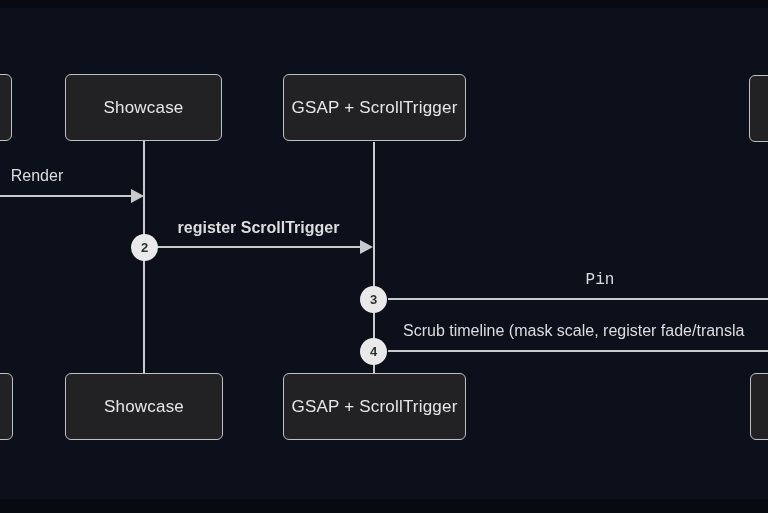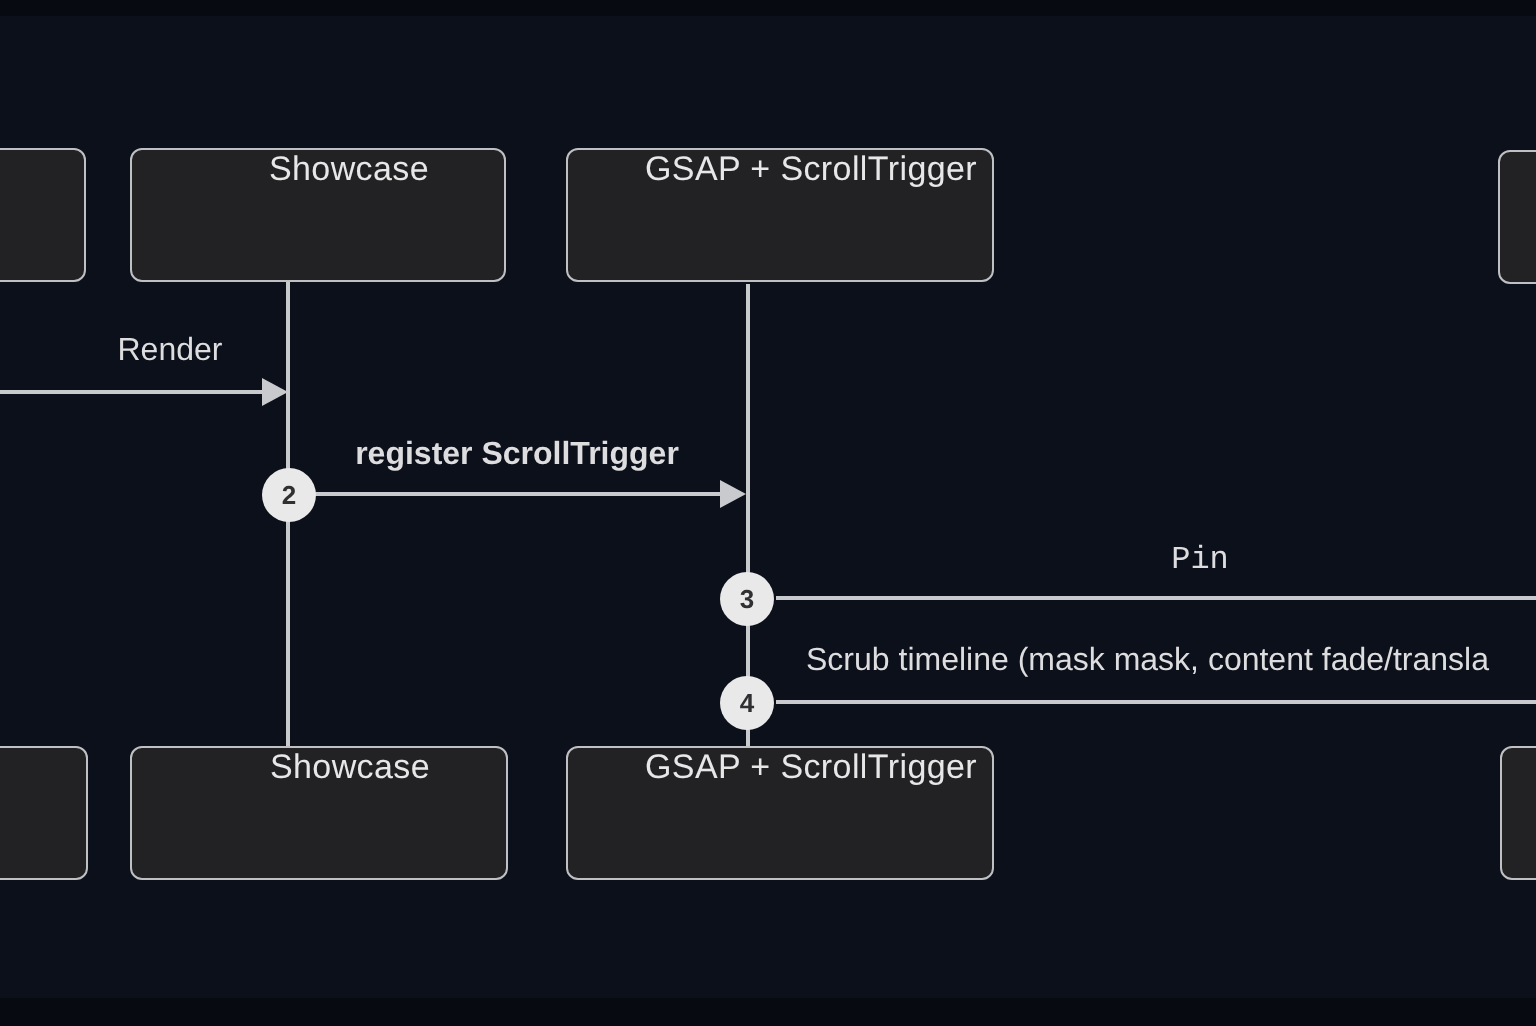--- a/index.html
+++ b/index.html
@@ -18,25 +18,24 @@
   .letterbox {
     position: absolute; left: 0; width: 768px;
     background: #070a10;
   }
   .actor-box {
     position: absolute;
     height: 65px;
     background: #222225;
     border: 1.5px solid #bfc0c3;
     border-radius: 6px;
-    display: flex; justify-content: center;
+    display: flex; align-items: center; justify-content: center;
     color: #e7e7e8;
     font-size: 17px;
     letter-spacing: 0.2px;
-    padding-left: 31px;
   }
   .line-v { position: absolute; width: 2px; background: #c9cacd; }
   .line-h { position: absolute; height: 2px; background: #c9cacd; }
   .arrowhead-right {
     position: absolute; width: 0; height: 0;
     border-top: 7px solid transparent;
     border-bottom: 7px solid transparent;
     border-left: 13px solid #c9cacd;
   }
   .msg-label {
@@ -82,30 +81,30 @@
 
   <div class="actor-box" style="left:-92px; top:373px; width:103px;"></div>
   <div class="actor-box" style="left:65px; top:373px; width:156px;">
     <span>Showcase</span>
   </div>
   <div class="actor-box" style="left:283px; top:373px; width:181px;">
     <span>GSAP + ScrollTrigger</span>
   </div>
   <div class="actor-box" style="left:750px; top:373px; width:110px;"></div>
 
-  <div class="msg-label" style="left:0px; top:165px; width:74px;margin-left:48px;">Render</div>
+  <div class="msg-label" style="left:0px; top:165px; width:74px;">Render</div>
   <div class="line-h" style="left:0px; top:195px; width:132px;"></div>
   <div class="arrowhead-right" style="left:131px; top:189px;"></div>
 
   <div class="msg-label" style="left:157px; top:217px; width:203px;font-weight:bold;">register ScrollTrigger</div>
   <div class="line-h" style="left:157px; top:246px; width:203px;"></div>
   <div class="arrowhead-right" style="left:360px; top:240px;"></div>
   <div class="marker" style="left:131px; top:234px;">2</div>
 
   <div class="msg-label" style="left:500px; top:269px; width:200px;font-family:Liberation Mono, monospace;">Pin</div>
   <div class="line-h" style="left:388px; top:298px; width:380px;"></div>
   <div class="marker" style="left:360px; top:286px;">3</div>
 
-  <div class="msg-label" style="left:403px; top:320px; text-align:left;">Scrub timeline (mask mask, content fade/transla</div>
+  <div class="msg-label" style="left:403px; top:320px; text-align:left;">Scrub timeline (mask scale, register fade/transla</div>
   <div class="line-h" style="left:388px; top:350px; width:380px;"></div>
   <div class="marker" style="left:360px; top:338px;">4</div>
 
 </div>
 
 </body></html>

